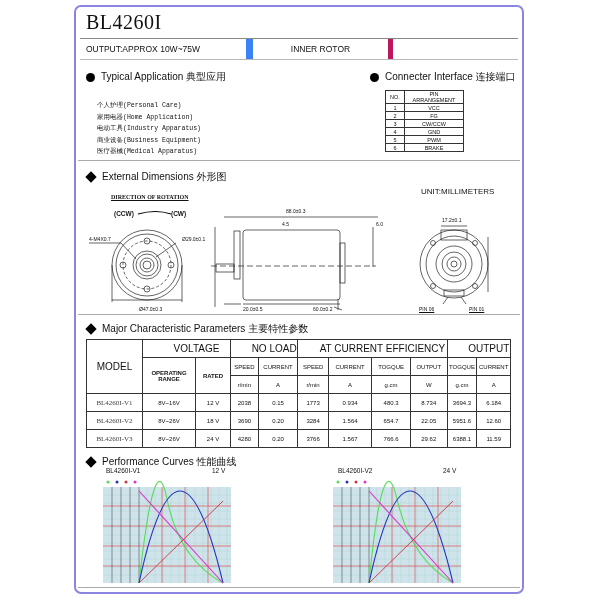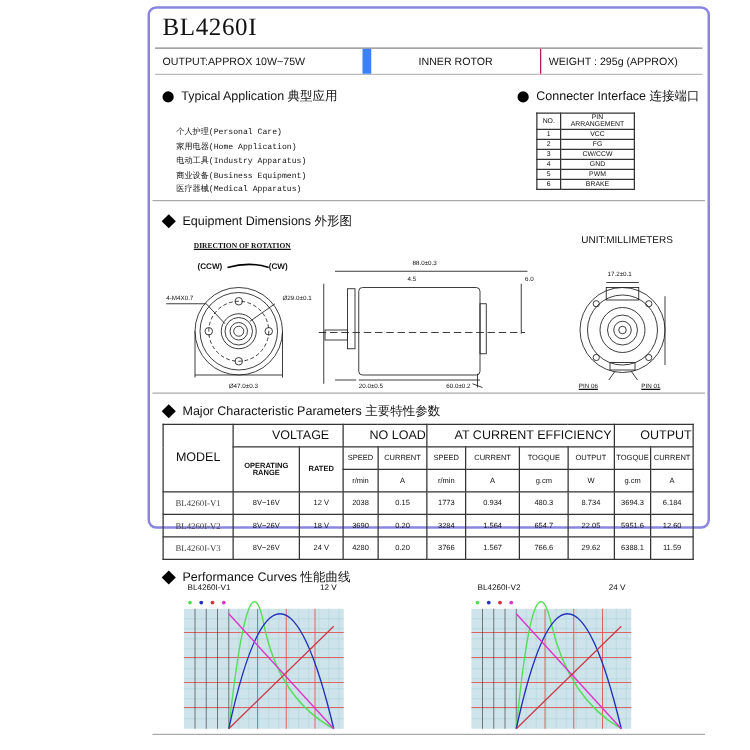--- a/index.html
+++ b/index.html
@@ -1,22 +1,22 @@
 <!DOCTYPE html>
 <html><head>
 <meta charset="utf-8">
 <style>
   html, body { margin:0; padding:0; background:#ffffff; }
   body { width:600px; height:600px; position:relative; overflow:hidden; font-family:"Liberation Sans", sans-serif; color:#111; }
-  .sheet { position:absolute; left:74px; top:5px; width:450px; height:418px; border:2px solid #8a86e0; border-radius:7px; box-sizing:border-box; background:#fff;margin-left:44px; }
+  .sheet { position:absolute; left:74px; top:5px; width:450px; height:589px; border:2px solid #8a86e0; border-radius:7px; box-sizing:border-box; background:#fff; }
   .title { position:absolute; left:10px; top:4px; font-family:"Liberation Serif", serif; font-size:20px; letter-spacing:0.5px; }
   .hdr { position:absolute; left:4px; right:4px; top:31px; height:20px; border-top:1px solid #888; border-bottom:1px solid #bbb; display:flex; font-size:8.5px; }
   .hdr div { display:flex; align-items:center; padding-left:6px; }
   .hdr .c1 { width:160px; border-right:7px solid #3b82f6; }
-  .hdr .c2 { width:135px; justify-content:center; padding-left:0; border-right:1px solid #be185d;text-align:right; }
+  .hdr .c2 { width:135px; justify-content:center; padding-left:0; border-right:5px solid #be185d;text-align:right; }
   .hdr .c3 { flex:1; }
   .sec { position:absolute; font-size:10px; display:flex; align-items:center; gap:6px; }
   .dot { width:9px; height:9px; border-radius:50%; background:#000; display:inline-block; }
   .dia { width:8px; height:8px; background:#000; transform:rotate(45deg); display:inline-block; margin:0 1px; }
   .apps { position:absolute; left:21px; top:93px; font-family:"Liberation Mono", monospace; font-size:6.5px; line-height:11.5px; }
   .pins { position:absolute; left:309px; top:83px; border-collapse:collapse; font-size:5.5px; }
   .pins td { border:1px solid #333; height:7px; padding:0 3px; text-align:center; }
   .divider { position:absolute; left:2px; right:2px; height:0; border-top:1px solid #aaa; }
   .params { position:absolute; left:10px; top:332px; width:425px; border-collapse:collapse; font-size:6px; text-align:center; }
   .params td { border:1px solid #333; padding:0; height:17px; }
@@ -27,21 +27,20 @@
   svg { position:absolute; }
 </style>
 </head>
 <body>
 
 <div class="sheet">
   <div class="title">BL4260I</div>
   <div class="hdr">
     <div class="c1">OUTPUT:APPROX 10W~75W</div>
     <div class="c2">INNER  ROTOR</div>
-    <div class="c3">WEIGHT : 295g  (APPROX)</div>
   </div>
 
   <div class="sec" style="left:10px;top:63px;">
     <span class="dot"></span>
     <span>Typical  Application  典型应用</span>
   </div>
   <div class="apps">
     <div>个人护理(Personal Care)</div>
     <div>家用电器(Home Application)</div>
     <div>电动工具(Industry Apparatus)</div>
@@ -83,21 +82,21 @@
           <td>6</td>
           <td>BRAKE</td>
         </tr>
   </tbody>
     </table>
 
   <div class="divider" style="top:153px;"></div>
 
   <div class="sec" style="left:10px;top:163px;">
     <span class="dia"></span>
-    <span>Equipment  Dimensions  外形图</span>
+    <span>External  Dimensions  外形图</span>
   </div>
   <div class="chartlbl" style="left:345px;top:180px;font-size:8px;">UNIT:MILLIMETERS</div>
   <div class="chartlbl" style="left:35px;top:187px;font-family:'Liberation Serif',serif;font-weight:bold;font-size:6px;text-decoration:underline;">DIRECTION  OF  ROTATION</div>
   <div class="chartlbl" style="left:38px;top:203px;font-weight:bold;">(CCW)</div>
   <div class="chartlbl" style="left:95px;top:203px;font-weight:bold;">(CW)</div>
   <div class="chartlbl" style="left:13px;top:229px;font-size:5px;">4-M4X0.7</div>
   <div class="chartlbl" style="left:106px;top:229px;font-size:5px;">Ø29.0±0.1</div>
   <div class="chartlbl" style="left:63px;top:299px;font-size:5px;">Ø47.0±0.3</div>
   <div class="chartlbl" style="left:210px;top:201px;font-size:5px;">88.0±0.3</div>
   <div class="chartlbl" style="left:206px;top:214px;font-size:5px;">4.5</div>

